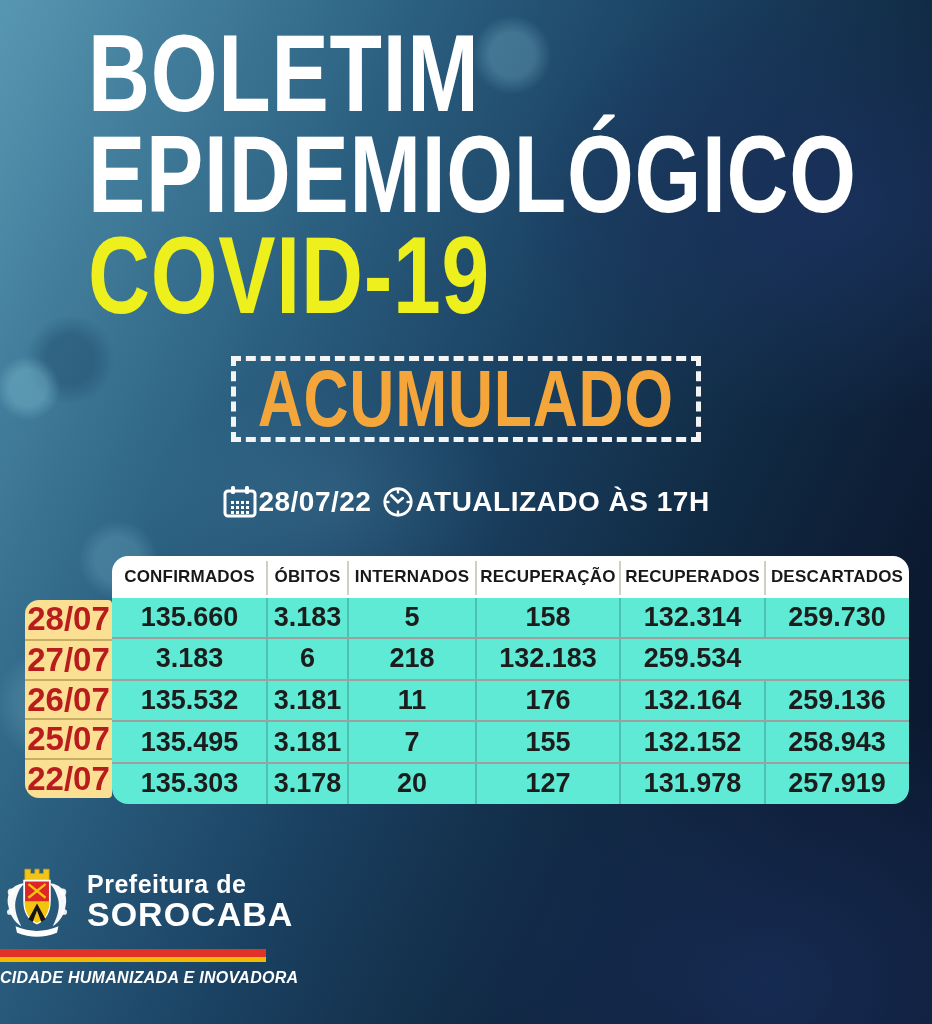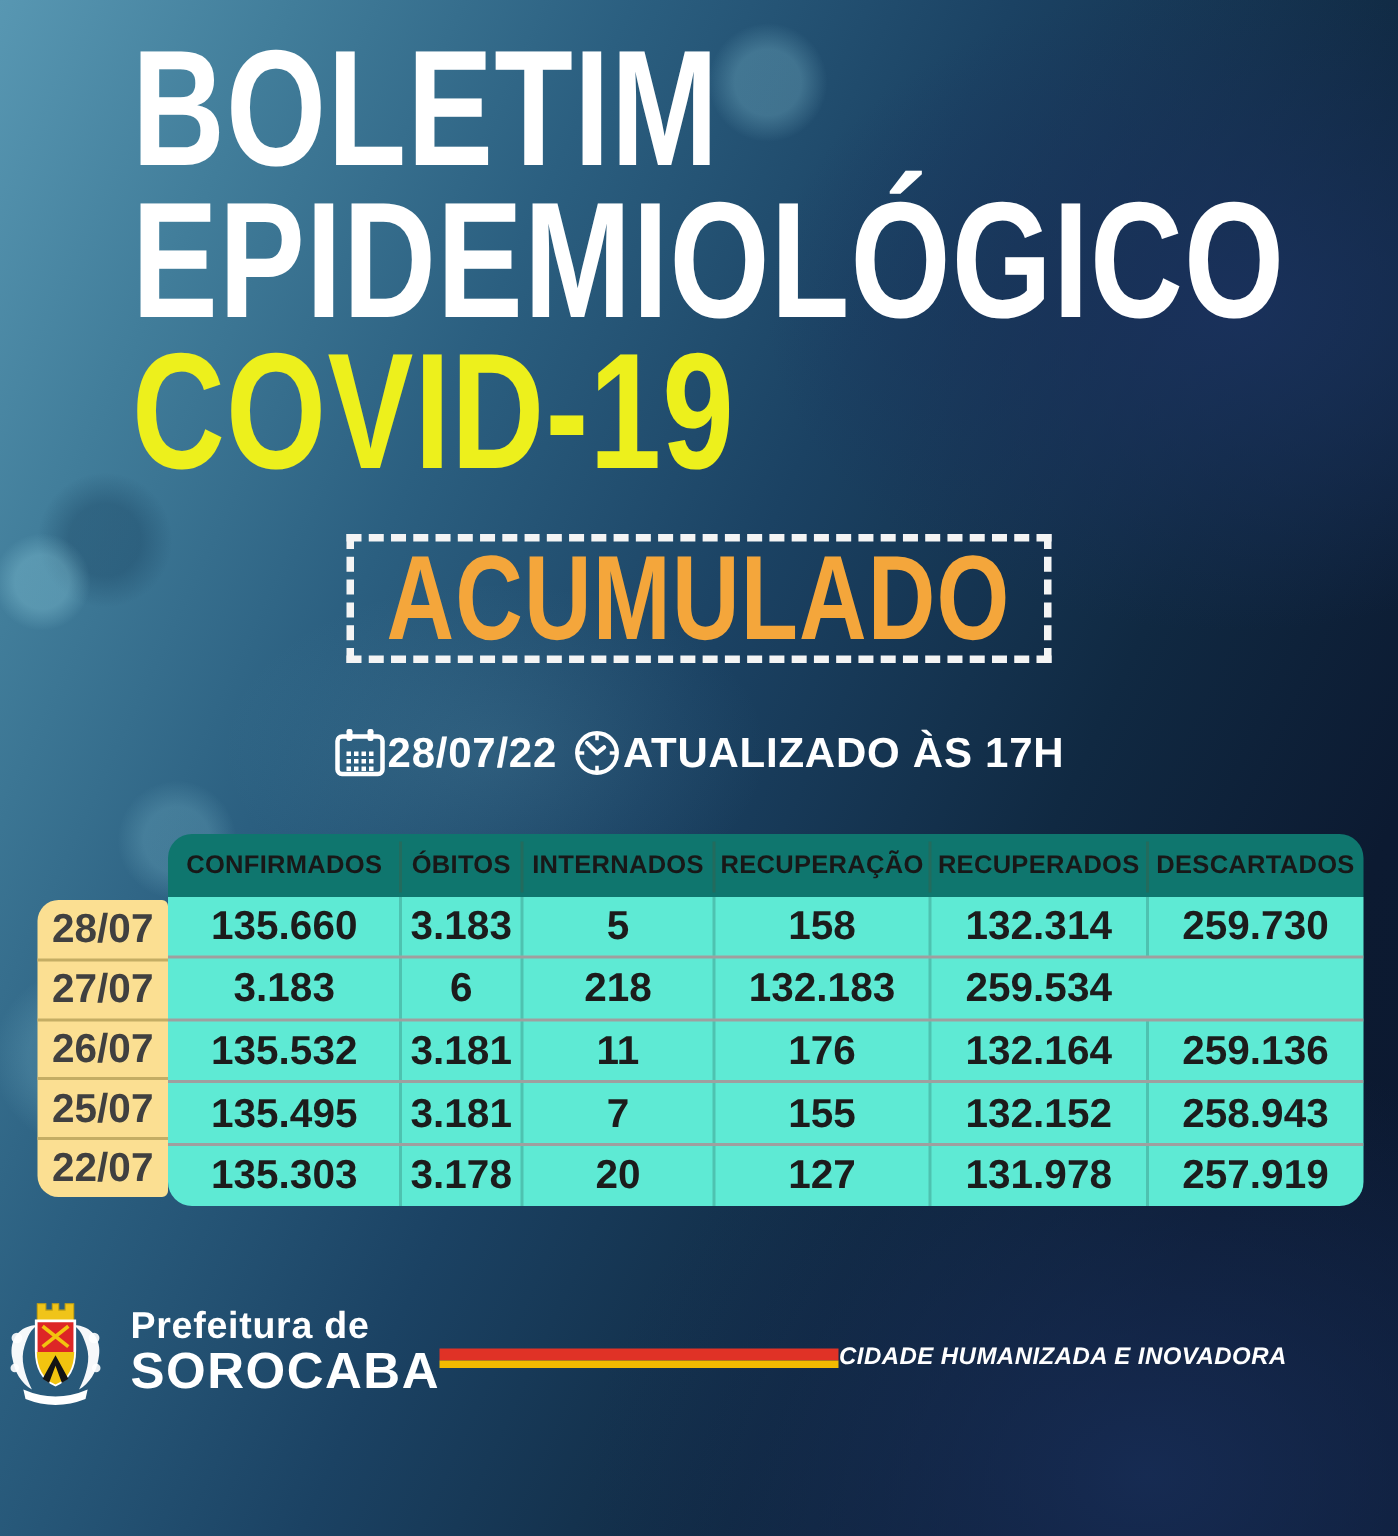--- a/index.html
+++ b/index.html
@@ -53,21 +53,21 @@
   .gap-lg { width:10px; }
 
   
   .table-wrap { position:relative; width:884px; margin:36px 0 0 25px; height:242px; }
   .cols {
     display:grid;
     grid-template-columns:155px 81px 128px 144px 145px 144px;
   }
   .main-table { margin-left:87px; width:797px; }
   .header-row {
-    height:42px; background:#0f766e; border-radius:16px 16px 0 0;
+    height:42px; background:#ffffff; border-radius:16px 16px 0 0;
     align-items:center;
   }
   .h-cell {
     position:relative; text-align:center;
     font-size:17px; font-weight:800; color:#181818; letter-spacing:0.2px;
   }
   .h-cell::after {
     content:""; position:absolute; right:-1px; top:-6px; bottom:-8px; width:2px;
     background:rgba(90,80,50,.28);
   }
@@ -87,26 +87,26 @@
     background:rgba(0,0,0,.17);
   }
   .t-cell:last-child::after { display:none; }
   .date-rail {
     position:absolute; left:0; top:44px; width:87px; height:198px;
     background:#fbdf92; border-radius:14px 4px 4px 14px;
     display:grid; grid-auto-rows:39.6px;
   }
   .date-cell {
     display:flex; align-items:center; justify-content:center;
-    font-size:27px; font-weight:800; color:#404040;
+    font-size:33px; font-weight:800; color:#b91c1c;
   }
   .date-cell + .date-cell { border-top:2px solid #c4ad64; }
 
   
-  .footer { margin-top:64px; display:flex; flex-direction:row; align-items:center; color:#ffffff; }
+  .footer { margin-top:64px; display:flex; flex-direction:column; align-items:flex-start; color:#ffffff; }
   .f-top { display:flex; align-items:center; gap:13px; }
   .f-names { display:flex; flex-direction:column; line-height:1.05; }
   .f-line1 { font-size:25px; font-weight:700; letter-spacing:0.5px; }
   .f-line2 { font-size:34px; font-weight:800; letter-spacing:1px; }
   .stripes { width:266px; margin-top:7px; }
   .stripe-red { height:8px; background:#e03226; }
   .stripe-yellow { height:5px; background:#f2ba00; }
   .slogan { margin-top:7px; font-size:16px; font-weight:800; letter-spacing:0.3px; white-space:nowrap;font-style:italic; }
 </style>
 </head>

